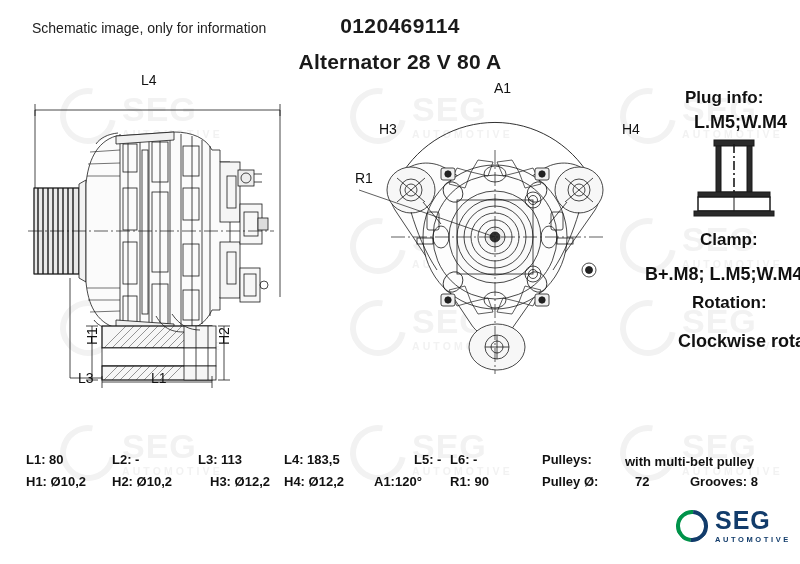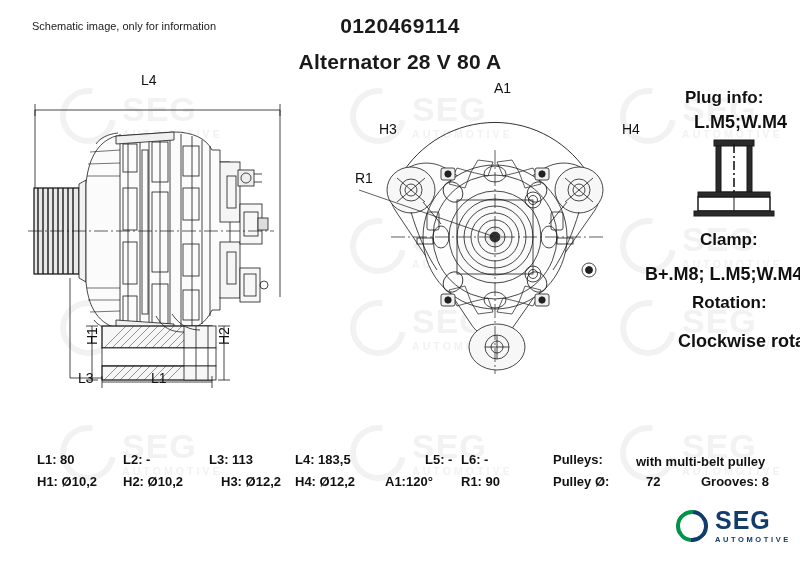--- a/index.html
+++ b/index.html
@@ -11,33 +11,33 @@
   }
   .wm-layer{position:absolute;inset:0;z-index:0;pointer-events:none;}
   .wm{position:absolute;display:flex;align-items:center;gap:6px;opacity:1;}
   .wm .wm-ring{width:44px;height:44px;border:6px solid #f2f2f2;border-radius:50%;border-right-color:transparent;transform:rotate(-35deg);}
   .wm .wm-txt{display:flex;flex-direction:column;line-height:1;}
   .wm .wm-seg{font-size:34px;font-weight:bold;color:#f2f2f2;letter-spacing:1px;}
   .wm .wm-auto{font-size:10.5px;font-weight:bold;color:#f2f2f2;letter-spacing:3.1px;margin-top:3px;}
 
   .layer{position:absolute;inset:0;z-index:2;}
 
-  #note{position:absolute;left:32px;top:20px;font-size:11px;color:#222;white-space:nowrap;text-align:center;}
+  #note{position:absolute;left:32px;top:20px;font-size:14px;color:#222;white-space:nowrap;text-align:center;}
   #title-num{position:absolute;left:0;right:0;top:14px;text-align:center;font-size:21px;font-weight:bold;letter-spacing:.4px;}
   #title-desc{position:absolute;left:0;right:0;top:50px;text-align:center;font-size:21px;font-weight:bold;letter-spacing:.2px;}
 
   .dim{position:absolute;font-size:14px;color:#111;white-space:nowrap;}
   .dim.rot{transform:rotate(-90deg);transform-origin:left top;}
 
   
   .panel-h{position:absolute;font-size:17px;font-weight:bold;color:#111;white-space:nowrap;}
   .panel-s{position:absolute;font-size:18px;font-weight:bold;color:#111;white-space:nowrap;}
 
   
-  #specs{position:absolute;left:13px;top:452px;width:752px;height:50px;}
+  #specs{position:absolute;left:2px;top:452px;width:752px;height:50px;}
   .sp{position:absolute;font-size:13px;font-weight:bold;color:#111;white-space:nowrap;}
   .sp.r1{top:0;}
   .sp.r2{top:22px;}
   .sp.small{font-size:13px;}
 
   
   #logo{position:absolute;left:676px;top:508px;display:flex;align-items:center;gap:7px;}
   #logo .ring-wrap{width:32px;height:32px;position:relative;}
   #logo .ring-g{position:absolute;inset:0;border:4px solid transparent;border-radius:50%;border-left-color:#00934a;border-top-color:#00934a;transform:rotate(-40deg);}
   #logo .ring-b{position:absolute;inset:0;border:4px solid transparent;border-radius:50%;border-right-color:#123c6b;border-bottom-color:#123c6b;transform:rotate(-40deg);}

